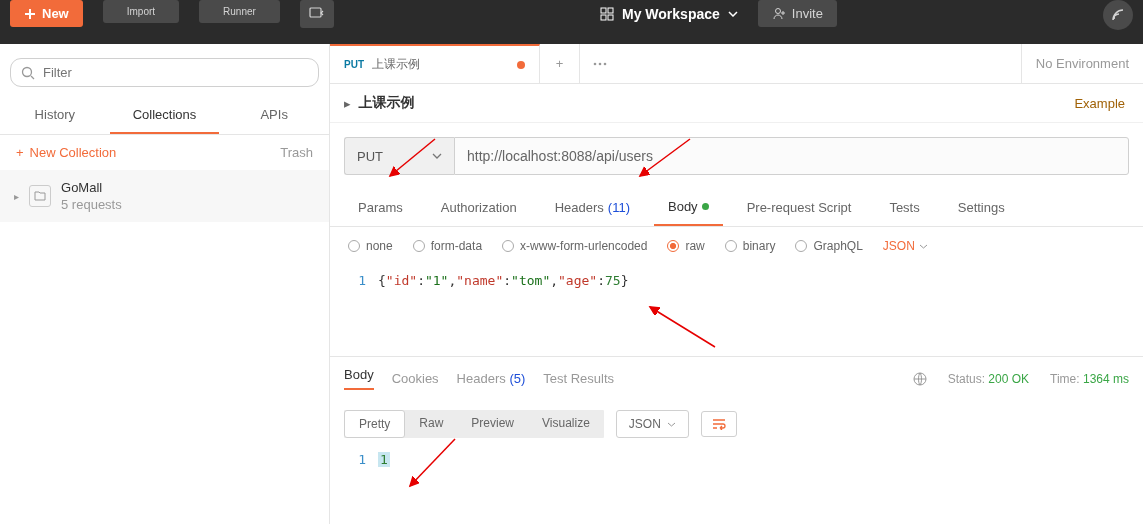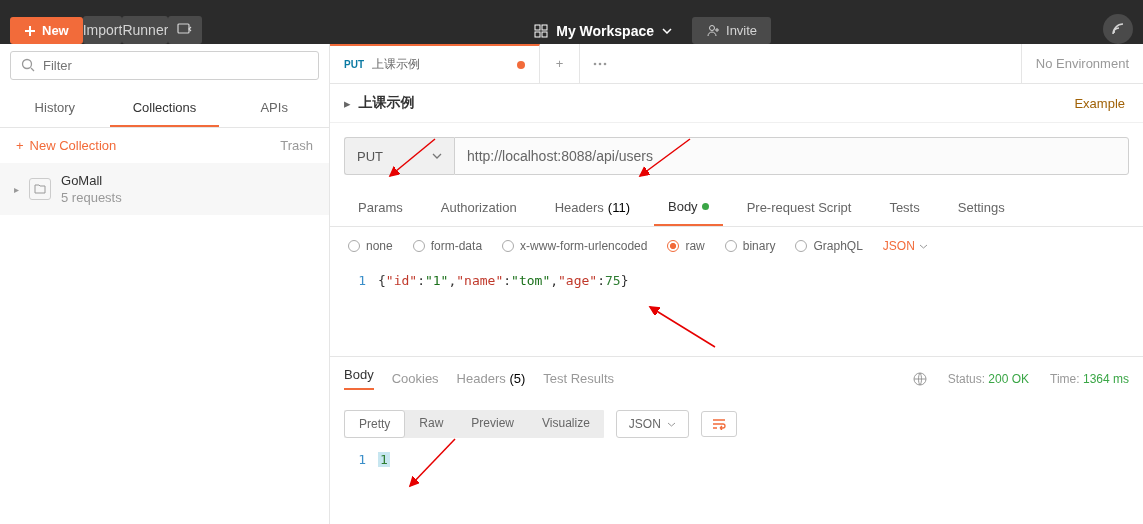--- a/index.html
+++ b/index.html
@@ -1,29 +1,29 @@
 <!DOCTYPE html>
 <html><head>
   <meta charset="utf-8">
   <style>
     * { box-sizing: border-box; margin: 0; padding: 0; }
     body { font-family: -apple-system, BlinkMacSystemFont, "Segoe UI", sans-serif; font-size: 13px; color: #333; background: #fff; overflow: hidden; }
     
-    .header { background: #2b2b2b; height: 44px; display: flex; align-items: flex-end; padding: 0 10px; gap: 0; }
+    .header { background: #2b2b2b; height: 44px; display: flex; align-items: flex-start; padding: 0 10px; gap: 20px; }
     .btn-new { background: #f26b3a; color: #fff; border: none; padding: 6px 14px; border-radius: 3px; font-size: 13px; display: flex; align-items: center; gap: 6px; cursor: pointer; font-weight: 600; }
-    .btn-dark { background: #4a4a4a; color: #d4d4d4; border: none; padding: 6px 0; border-radius: 3px; font-size: 14px; cursor: pointer; }
+    .btn-dark { background: #4a4a4a; color: #d4d4d4; border: none; padding: 6px 24px; border-radius: 3px; font-size: 10px; cursor: pointer; }
     .btn-icon-dark { background: #4a4a4a; border: none; width: 34px; height: 28px; border-radius: 3px; cursor: pointer; display: flex; align-items: center; justify-content: center; color: #d4d4d4; }
     .header-center { flex: 1; display: flex; justify-content: center; align-items: center; gap: 20px; }
     .workspace-btn { background: transparent; color: #fff; border: none; display: flex; align-items: center; gap: 8px; cursor: pointer; font-size: 14px; font-weight: 600; }
     .invite-btn { background: #4a4a4a; color: #d4d4d4; border: none; padding: 6px 14px; border-radius: 3px; font-size: 13px; cursor: pointer; display: flex; align-items: center; gap: 6px; }
     .header-right-icon { width: 30px; height: 30px; border-radius: 50%; background: #4a4a4a; display: flex; align-items: center; justify-content: center; color: #d4d4d4; cursor: pointer; }
 
     .layout { display: flex; height: calc(100vh - 44px); }
     .sidebar { width: 330px; border-right: 1px solid #e5e5e5; display: flex; flex-direction: column; background: #fff; }
-    .filter-box { margin: 7px 10px 10px; border: 1px solid #d0d0d0; border-radius: 3px; padding: 6px 10px; display: flex; align-items: flex-start; gap: 8px; color: #999; }
+    .filter-box { margin: 14px 10px 10px; border: 1px solid #d0d0d0; border-radius: 11px; padding: 6px 10px; display: flex; align-items: flex-end; gap: 8px; color: #999; }
     .filter-input { border: none; outline: none; flex: 1; font-size: 13px; }
     
     .sidebar-tabs { display: flex; border-bottom: 1px solid #e5e5e5; }
     .sidebar-tab { flex: 1; text-align: center; padding: 10px 0; cursor: pointer; color: #666; font-size: 13px; }
     .sidebar-tab.active { color: #333; border-bottom: 2px solid #f26b3a; font-weight: 500; }
     
     .sidebar-actions { padding: 10px 16px; display: flex; justify-content: space-between; align-items: center; font-size: 13px; }
     .new-collection { color: #f26b3a; cursor: pointer; display: flex; align-items: center; gap: 6px; }
     .trash { color: #999; cursor: pointer; }
     
@@ -47,21 +47,21 @@
     .breadcrumb-text { font-size: 14px; font-weight: 600; }
     .examples-link { margin-left: auto; color: #a16207; cursor: pointer; font-size: 13px; padding-right: 4px; }
 
     .url-row { padding: 14px; display: flex; gap: 0; }
     .method-select { width: 110px; background: #f0f0f0; border: 1px solid #d0d0d0; border-right: none; border-radius: 3px 0 0 3px; padding: 0 12px; display: flex; align-items: center; justify-content: space-between; cursor: pointer; color: #555; font-size: 13px; }
     .url-input { flex: 1; border: 1px solid #d0d0d0; border-radius: 0 3px 3px 0; padding: 10px 12px; font-size: 14px; color: #666; outline: none; background: #fbfbfb; }
 
     .req-subtabs { display: flex; gap: 10px; padding: 0 14px; border-bottom: 1px solid #e5e5e5; }
     .subtab { padding: 10px 14px; cursor: pointer; color: #666; font-size: 13px; display: flex; align-items: center; gap: 4px; }
     .subtab.active { color: #333; border-bottom: 2px solid #f26b3a; }
-    .count-green { color: #000000; }
+    .count-green { color: #1d4ed8; }
     .body-dot { width: 7px; height: 7px; border-radius: 50%; background: #3aa646; display: inline-block; }
 
     .body-types { display: flex; gap: 20px; padding: 12px 18px; align-items: flex-end; }
     .radio-opt { display: flex; align-items: center; gap: 6px; color: #666; font-size: 12px; cursor: pointer; }
     .radio-circle { width: 12px; height: 12px; border-radius: 50%; border: 1px solid #aaa; display: inline-block; }
     .radio-circle.selected { border-color: #f26b3a; background: radial-gradient(circle, #f26b3a 0 40%, #fff 45%); }
     .json-select { color: #f26b3a; font-size: 12px; cursor: pointer; display: flex; align-items: center; gap: 4px; }
 
     .code-editor { padding: 8px 18px; font-family: Consolas, monospace; font-size: 13px; }
     .code-line { display: flex; }

